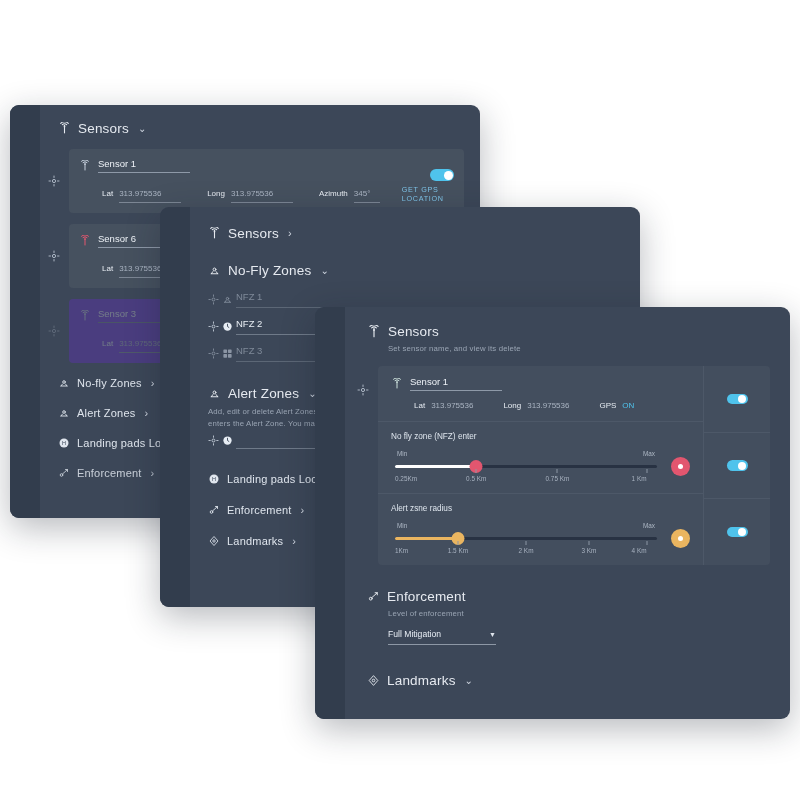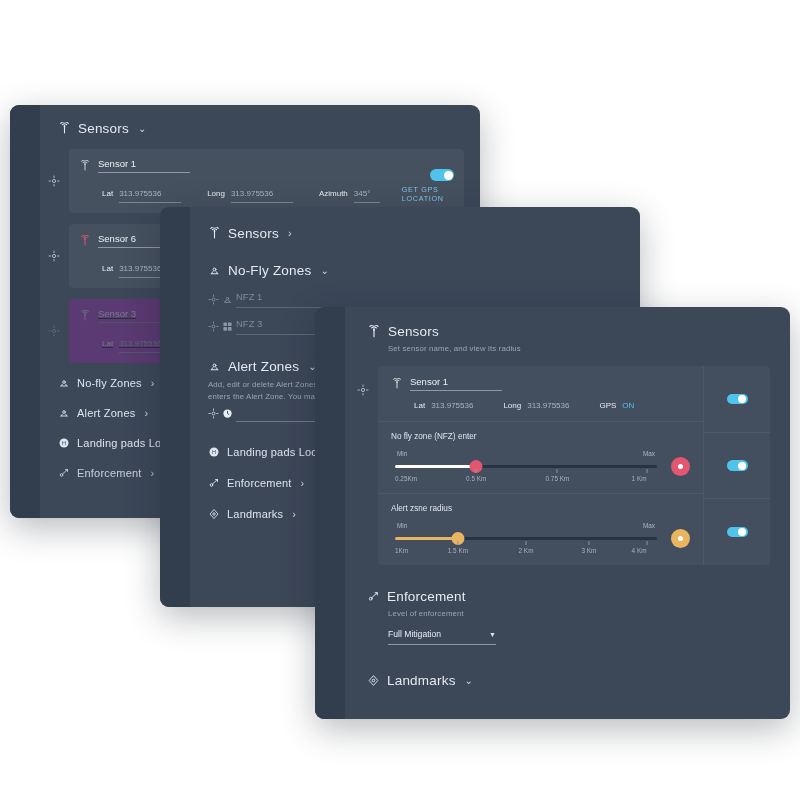--- a/index.html
+++ b/index.html
@@ -52,21 +52,21 @@
   .ic{display:inline-flex;align-items:center;justify-content:center;flex:none;}
   .ic svg{display:block;}
 
   
   .srow{display:flex;align-items:center;gap:9px;}
   .eye{flex:none;}
   .scard{
     flex:1;background:#46515f;border-radius:4px;
     padding:9px 10px 10px 10px;position:relative;
   }
-  .scard.ghost{background:#a21caf;text-decoration:underline;}
+  .scard.ghost{background:#6d28d9;}
   .sname{
     display:flex;align-items:center;gap:7px;
     color:#eef2f7;font-size:9.5px;
   }
   .uline{
     border-bottom:1px solid #8e99a8;
     padding-bottom:3px;min-width:92px;display:inline-block;
   }
   .uline.thin{border-bottom:1px solid #6d7787;}
   .fields{display:flex;align-items:flex-end;gap:0;margin-top:9px;padding-left:23px;}
@@ -365,20 +365,35 @@
             </span>
             <span class="ic">
               <svg width="11" height="11" viewBox="0 0 24 24" fill="none" stroke="#8b95a4" stroke-width="1.8" stroke-linecap="round">
                 <circle cx="12" cy="10" r="2.6"></circle>
                   <path d="M6 18h12"></path>
                   <path d="M9 14l-3 4M15 14l3 4"></path>
               </svg>
             </span>
             <span class="zname">NFZ 1</span>
           </div>
+          <div class="zrow" style="margin-top:6px;">
+            <span class="ic">
+              <svg width="11" height="11" viewBox="0 0 24 24" fill="none" stroke="#cfd8e3" stroke-width="1.8">
+                <circle cx="12" cy="12" r="3.2"></circle>
+                  <path d="M12 2v3M12 19v3M2 12h3M19 12h3" stroke-linecap="round"></path>
+              </svg>
+            </span>
+            <span class="ic">
+              <svg width="11" height="11" viewBox="0 0 24 24">
+                <circle cx="12" cy="12" r="9" fill="#e7edf4"></circle>
+                <path d="M12 7v5l3 2" stroke="#3c4758" stroke-width="2" fill="none" stroke-linecap="round"></path>
+              </svg>
+            </span>
+            <span class="zname">NFZ 2</span>
+          </div>
           <div class="zrow off" style="margin-top:6px;">
             <span class="ic">
               <svg width="11" height="11" viewBox="0 0 24 24" fill="none" stroke="#8b95a4" stroke-width="1.8">
                 <circle cx="12" cy="12" r="3.2"></circle>
                   <path d="M12 2v3M12 19v3M2 12h3M19 12h3" stroke-linecap="round"></path>
               </svg>
             </span>
             <span class="ic">
               <svg width="11" height="11" viewBox="0 0 24 24" fill="#8b95a4">
                 <rect x="3" y="3" width="8" height="8" rx="1.5"></rect>
@@ -471,21 +486,21 @@
           <span class="ic">
             <svg width="14" height="14" viewBox="0 0 24 24" fill="none" stroke="#e6eaf0" stroke-width="2" stroke-linecap="round">
               <path d="M12 6v14"></path>
                 <path d="M8 5a6 6 0 0 1 8 0"></path>
                 <path d="M5 2.5a10 10 0 0 1 14 0"></path>
               <circle cx="12" cy="8.5" r="1.6" fill="#e6eaf0" stroke="none"></circle>
             </svg>
           </span>
           <span>Sensors</span>
         </div>
-        <div class="sec-sub" style="padding-left:21px;">Set sensor name, and view its radius</div>
+        <div class="sec-sub" style="padding-left:21px;">Set sensor name, and view its delete</div>
       </div>
 
       <div style="display:flex;align-items:flex-start;gap:9px;padding:13px 20px 0 12px;">
         <span class="ic" style="margin-top:18px;">
           <svg width="12" height="12" viewBox="0 0 24 24" fill="none" stroke="#b9c3d0" stroke-width="1.8">
             <circle cx="12" cy="12" r="3.2"></circle>
               <path d="M12 2v3M12 19v3M2 12h3M19 12h3" stroke-linecap="round"></path>
           </svg>
         </span>
         <div class="fcard" style="flex:1;">

